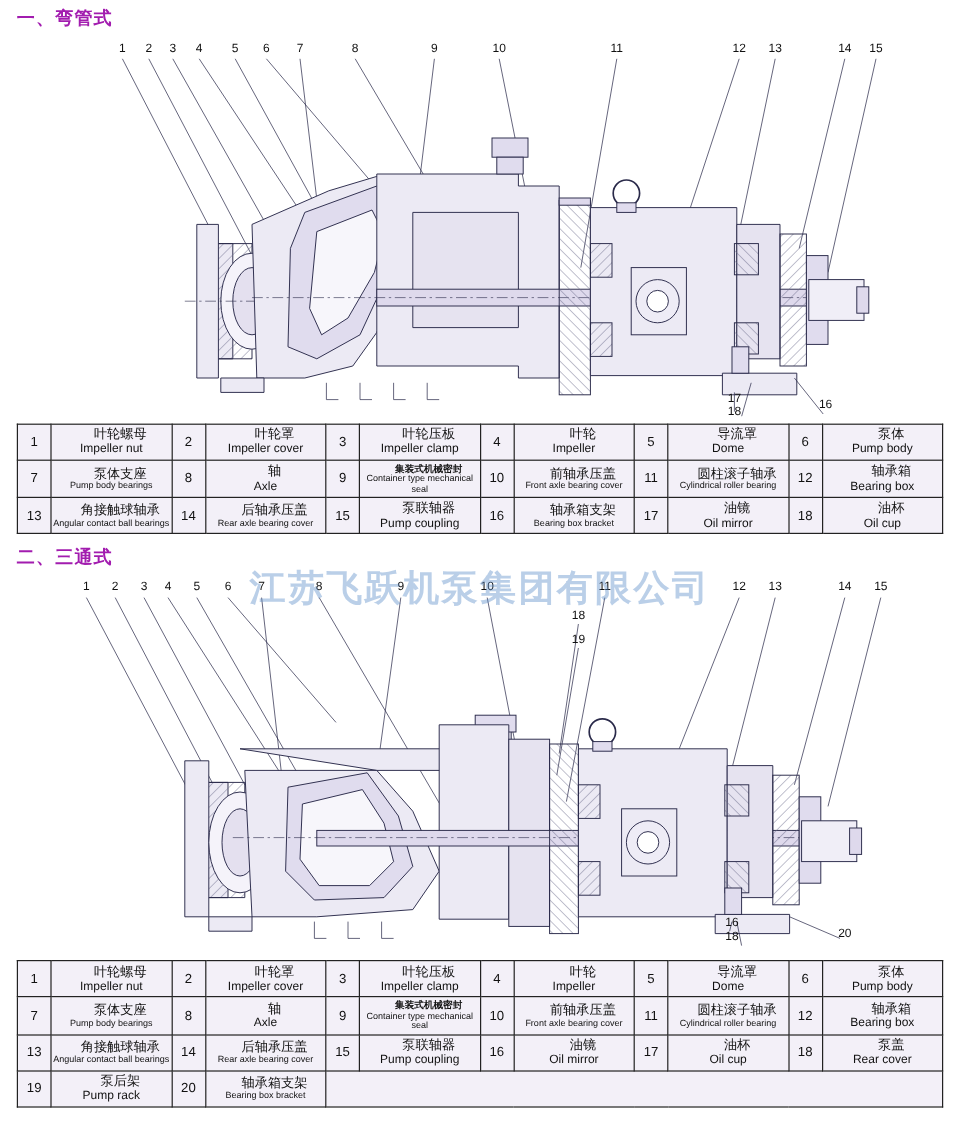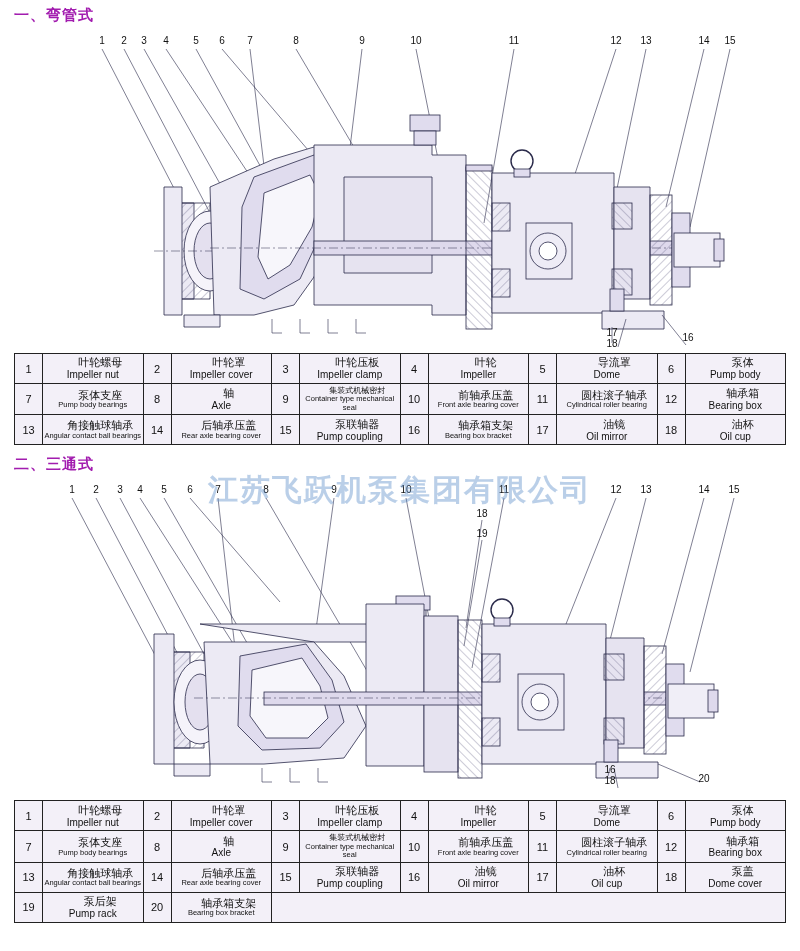--- a/index.html
+++ b/index.html
@@ -54,21 +54,21 @@
   td.nm {
     background: #f3f0f8;
   }
   .cn {
     display: block;
     font-size: 11px;
     line-height: 1.15;
     color: #111;
     padding-left: 15px;
   }
-  .cn.small { font-size: 8px; }
+  .cn.small { font-size: 8px; font-weight: bold; }
   .en {
     display: block;
     font-size: 10px;
     line-height: 1.15;
     color: #111;
   }
   .en.small { font-size: 7.5px; }
   .watermark {
     position: absolute;
     left: 0;
@@ -500,21 +500,21 @@
       <span class="en">Oil mirror</span>
     </td>
     <td class="num">17</td>
     <td class="nm">
       <span class="cn">油杯</span>
       <span class="en">Oil cup</span>
     </td>
     <td class="num">18</td>
     <td class="nm">
       <span class="cn">泵盖</span>
-      <span class="en">Dome cover</span>
+      <span class="en">Rear cover</span>
     </td>
   </tr>
   <tr>
     <td class="num">19</td>
     <td class="nm">
       <span class="cn">泵后架</span>
       <span class="en">Pump rack</span>
     </td>
     <td class="num">20</td>
     <td class="nm">

